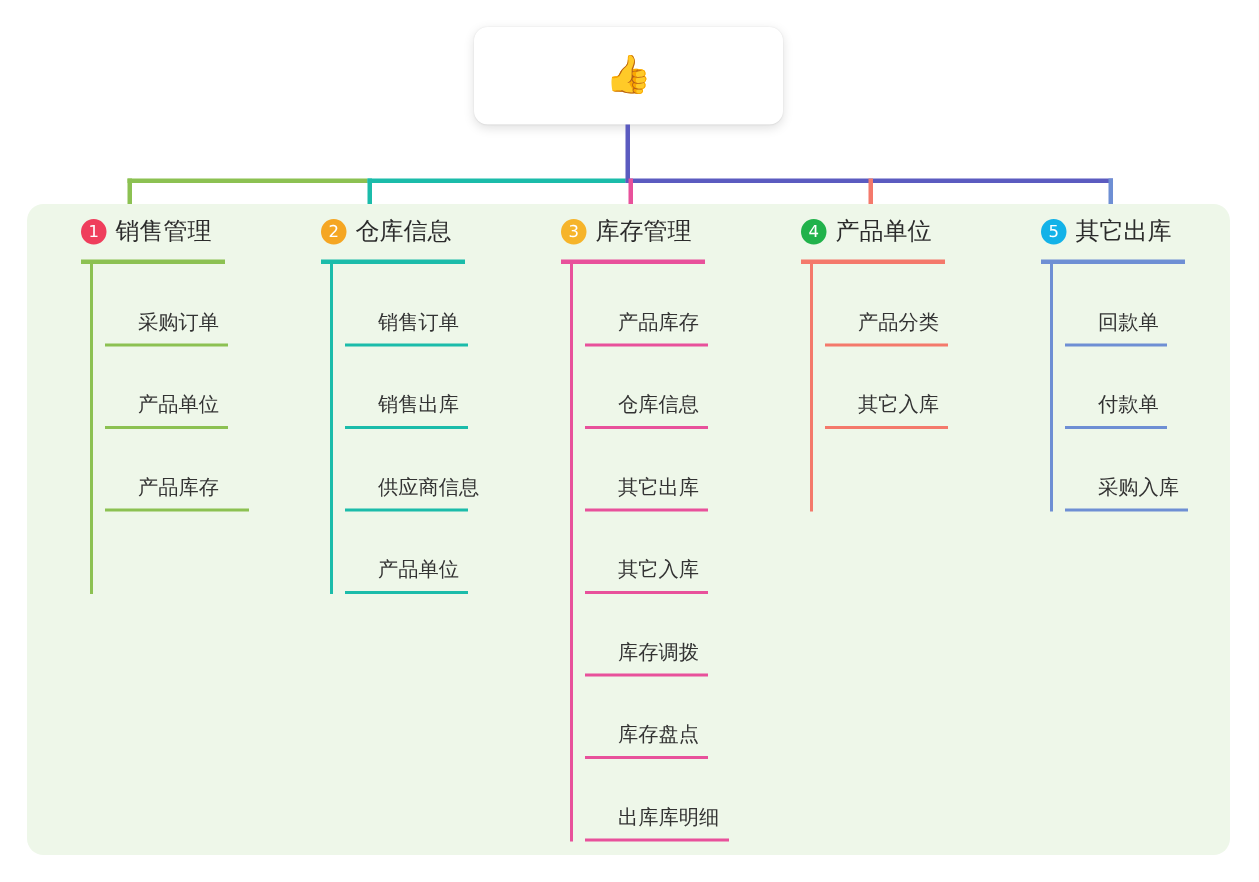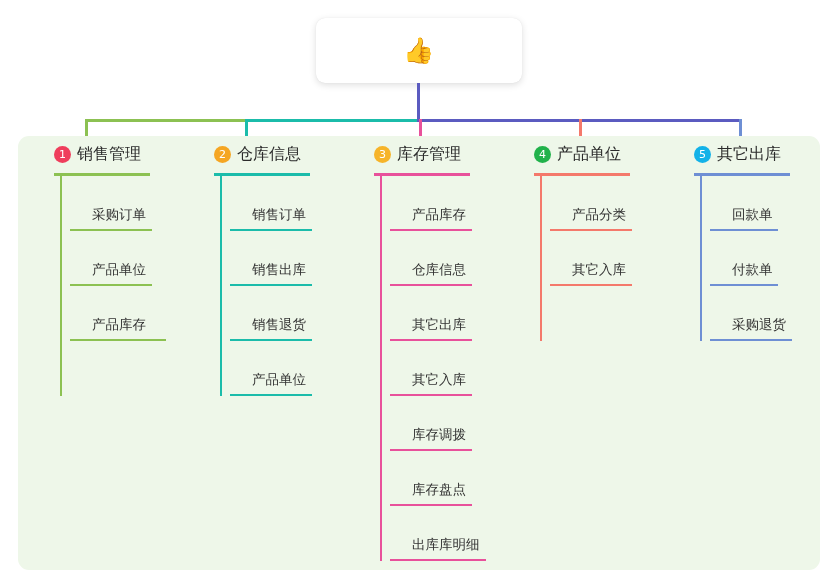--- a/index.html
+++ b/index.html
@@ -187,21 +187,21 @@
       <div class="items">
         <div class="leaf">
           <span class="leaf-label">销售订单</span>
           <div class="leaf-rule" style="background: rgb(27, 188, 170); width: 82px;"></div>
         </div>
         <div class="leaf">
           <span class="leaf-label">销售出库</span>
           <div class="leaf-rule" style="background: rgb(27, 188, 170); width: 82px;"></div>
         </div>
         <div class="leaf">
-          <span class="leaf-label">销售退货</span>
+          <span class="leaf-label">供应商信息</span>
           <div class="leaf-rule" style="background: rgb(27, 188, 170); width: 82px;"></div>
         </div>
         <div class="leaf">
           <span class="leaf-label">产品单位</span>
           <div class="leaf-rule" style="background: rgb(27, 188, 170); width: 82px;"></div>
         </div>
       </div>
     </div>
     <div class="column" style="left: 338px;">
       <div class="col-header">
@@ -269,18 +269,18 @@
       <div class="items">
         <div class="leaf">
           <span class="leaf-label">回款单</span>
           <div class="leaf-rule" style="background: rgb(110, 143, 212); width: 68px;"></div>
         </div>
         <div class="leaf">
           <span class="leaf-label">付款单</span>
           <div class="leaf-rule" style="background: rgb(110, 143, 212); width: 68px;"></div>
         </div>
         <div class="leaf">
-          <span class="leaf-label">采购退货</span>
+          <span class="leaf-label">采购入库</span>
           <div class="leaf-rule" style="background: rgb(110, 143, 212); width: 82px;"></div>
         </div>
       </div>
     </div>
   </div>
 
 </body></html>

